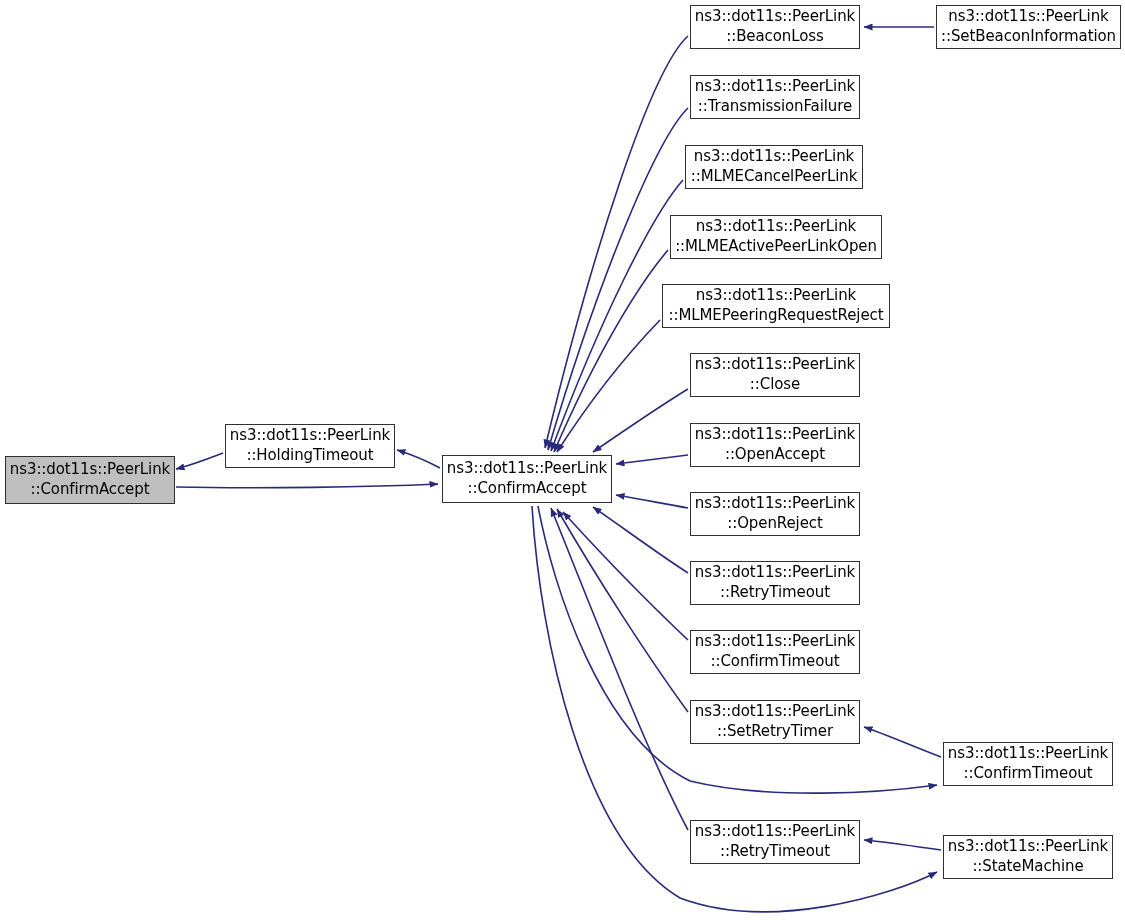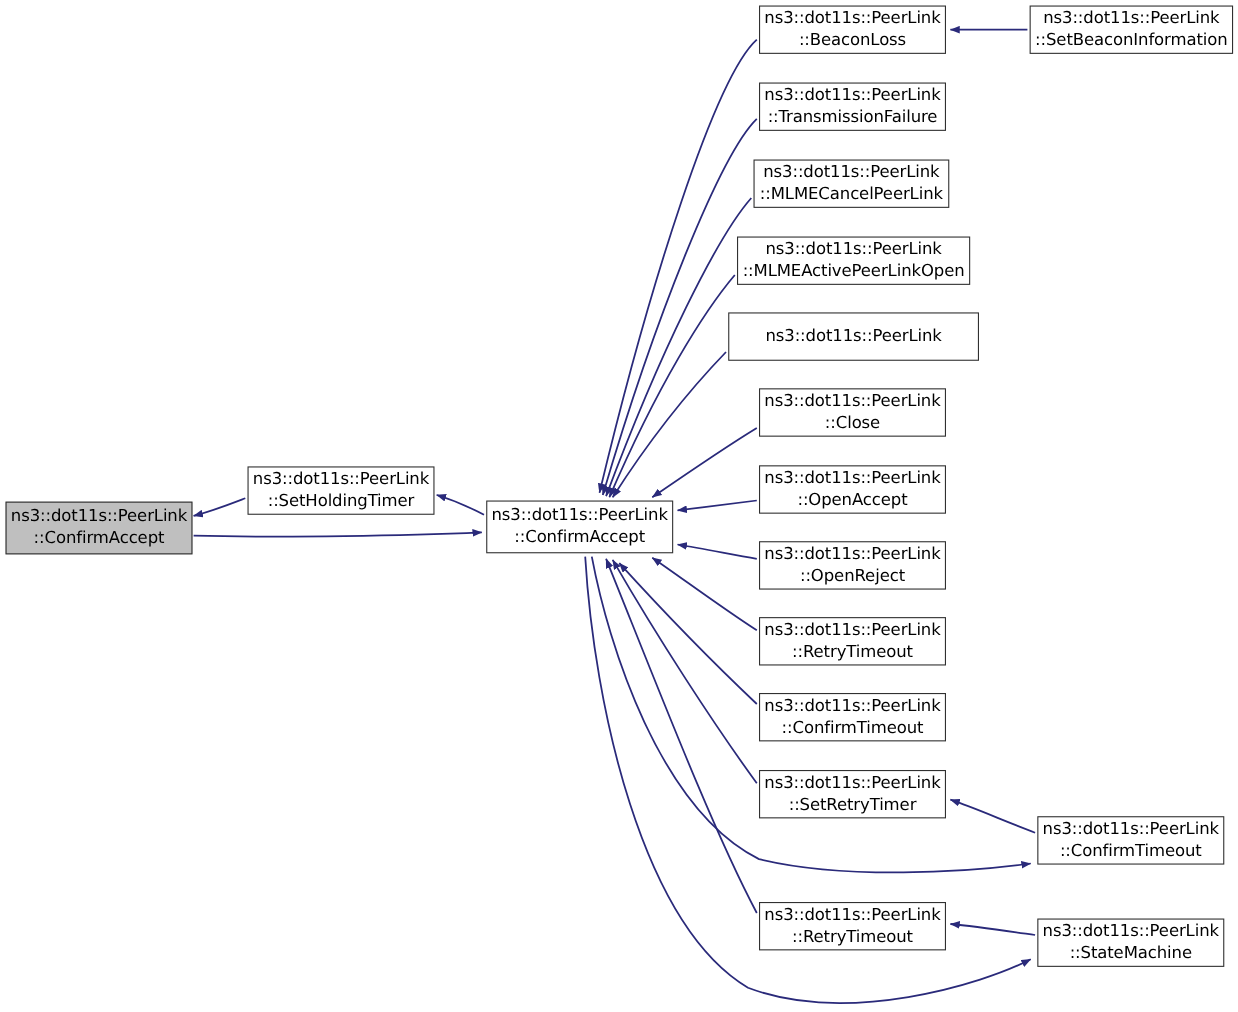--- a/index.html
+++ b/index.html
@@ -83,21 +83,21 @@
       </g>
   </svg>
 
   <div id="node-layer">
       <div class="node highlight" style="left: 5px; top: 456px; width: 170px; height: 48px; background: rgb(191, 191, 191);">
         <span class="ln">ns3::dot11s::PeerLink</span>
         <span class="ln">::ConfirmAccept</span>
       </div>
       <div class="node" style="left: 225px; top: 424px; width: 170px; height: 44px;">
         <span class="ln">ns3::dot11s::PeerLink</span>
-        <span class="ln">::SetHoldingTimer</span>
+        <span class="ln">::HoldingTimeout</span>
       </div>
       <div class="node" style="left: 442px; top: 455px; width: 170px; height: 48px;">
         <span class="ln">ns3::dot11s::PeerLink</span>
         <span class="ln">::ConfirmAccept</span>
       </div>
       <div class="node" style="left: 690px; top: 5px; width: 170px; height: 44px;">
         <span class="ln">ns3::dot11s::PeerLink</span>
         <span class="ln">::BeaconLoss</span>
       </div>
       <div class="node" style="left: 936px; top: 5px; width: 185px; height: 44px;">
@@ -111,20 +111,21 @@
       <div class="node" style="left: 685px; top: 145px; width: 178px; height: 44px;">
         <span class="ln">ns3::dot11s::PeerLink</span>
         <span class="ln">::MLMECancelPeerLink</span>
       </div>
       <div class="node" style="left: 670px; top: 215px; width: 212px; height: 44px;">
         <span class="ln">ns3::dot11s::PeerLink</span>
         <span class="ln">::MLMEActivePeerLinkOpen</span>
       </div>
       <div class="node" style="left: 662px; top: 284px; width: 228px; height: 44px;">
         <span class="ln">ns3::dot11s::PeerLink</span>
+        <span class="ln">::MLMEPeeringRequestReject</span>
       </div>
       <div class="node" style="left: 690px; top: 353px; width: 170px; height: 44px;">
         <span class="ln">ns3::dot11s::PeerLink</span>
         <span class="ln">::Close</span>
       </div>
       <div class="node" style="left: 690px; top: 423px; width: 170px; height: 44px;">
         <span class="ln">ns3::dot11s::PeerLink</span>
         <span class="ln">::OpenAccept</span>
       </div>
       <div class="node" style="left: 690px; top: 492px; width: 170px; height: 44px;">

